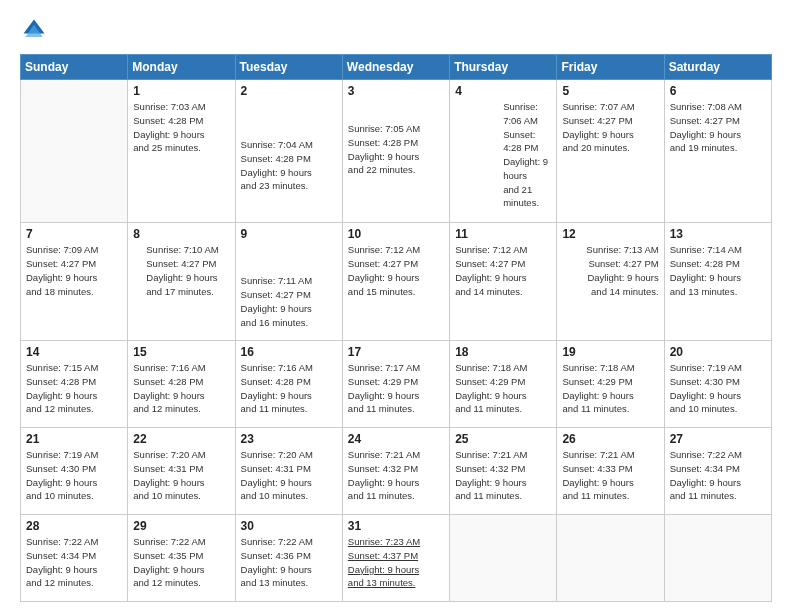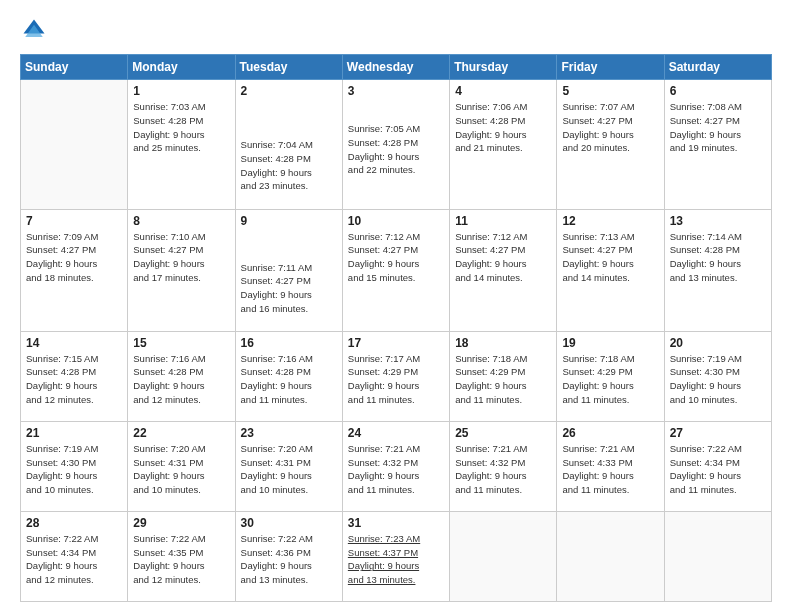--- a/index.html
+++ b/index.html
@@ -150,21 +150,21 @@
           </td>
           <td>
             <span class="day-num">3</span>
             <div class="day-info" style="white-space: pre-line; margin-top: 24px;">Sunrise: 7:05 AM
 Sunset: 4:28 PM
 Daylight: 9 hours
 and 22 minutes.</div>
           </td>
           <td>
             <span class="day-num">4</span>
-            <div class="day-info" style="white-space: pre-line;">Sunrise: 7:06 AM
+            <div class="day-info" style="white-space: pre-line; margin-left: 48px;">Sunrise: 7:06 AM
 Sunset: 4:28 PM
 Daylight: 9 hours
 and 21 minutes.</div>
           </td>
           <td>
             <span class="day-num">5</span>
             <div class="day-info" style="white-space: pre-line;">Sunrise: 7:07 AM
 Sunset: 4:27 PM
 Daylight: 9 hours
 and 20 minutes.</div>
@@ -180,21 +180,21 @@
         <tr>
           <td>
             <span class="day-num">7</span>
             <div class="day-info" style="white-space: pre-line;">Sunrise: 7:09 AM
 Sunset: 4:27 PM
 Daylight: 9 hours
 and 18 minutes.</div>
           </td>
           <td>
             <span class="day-num">8</span>
-            <div class="day-info" style="white-space: pre-line;">Sunrise: 7:10 AM
+            <div class="day-info" style="white-space: pre-line; margin-left: 13px;">Sunrise: 7:10 AM
 Sunset: 4:27 PM
 Daylight: 9 hours
 and 17 minutes.</div>
           </td>
           <td>
             <span class="day-num">9</span>
             <div class="day-info" style="white-space: pre-line; margin-top: 33px;">Sunrise: 7:11 AM
 Sunset: 4:27 PM
 Daylight: 9 hours
 and 16 minutes.</div>
@@ -208,21 +208,21 @@
           </td>
           <td>
             <span class="day-num">11</span>
             <div class="day-info" style="white-space: pre-line;">Sunrise: 7:12 AM
 Sunset: 4:27 PM
 Daylight: 9 hours
 and 14 minutes.</div>
           </td>
           <td>
             <span class="day-num">12</span>
-            <div class="day-info" style="white-space: pre-line;">Sunrise: 7:13 AM
+            <div class="day-info" style="white-space: pre-line; text-align: right;">Sunrise: 7:13 AM
 Sunset: 4:27 PM
 Daylight: 9 hours
 and 14 minutes.</div>
           </td>
           <td>
             <span class="day-num">13</span>
             <div class="day-info" style="white-space: pre-line;">Sunrise: 7:14 AM
 Sunset: 4:28 PM
 Daylight: 9 hours
 and 13 minutes.</div>

